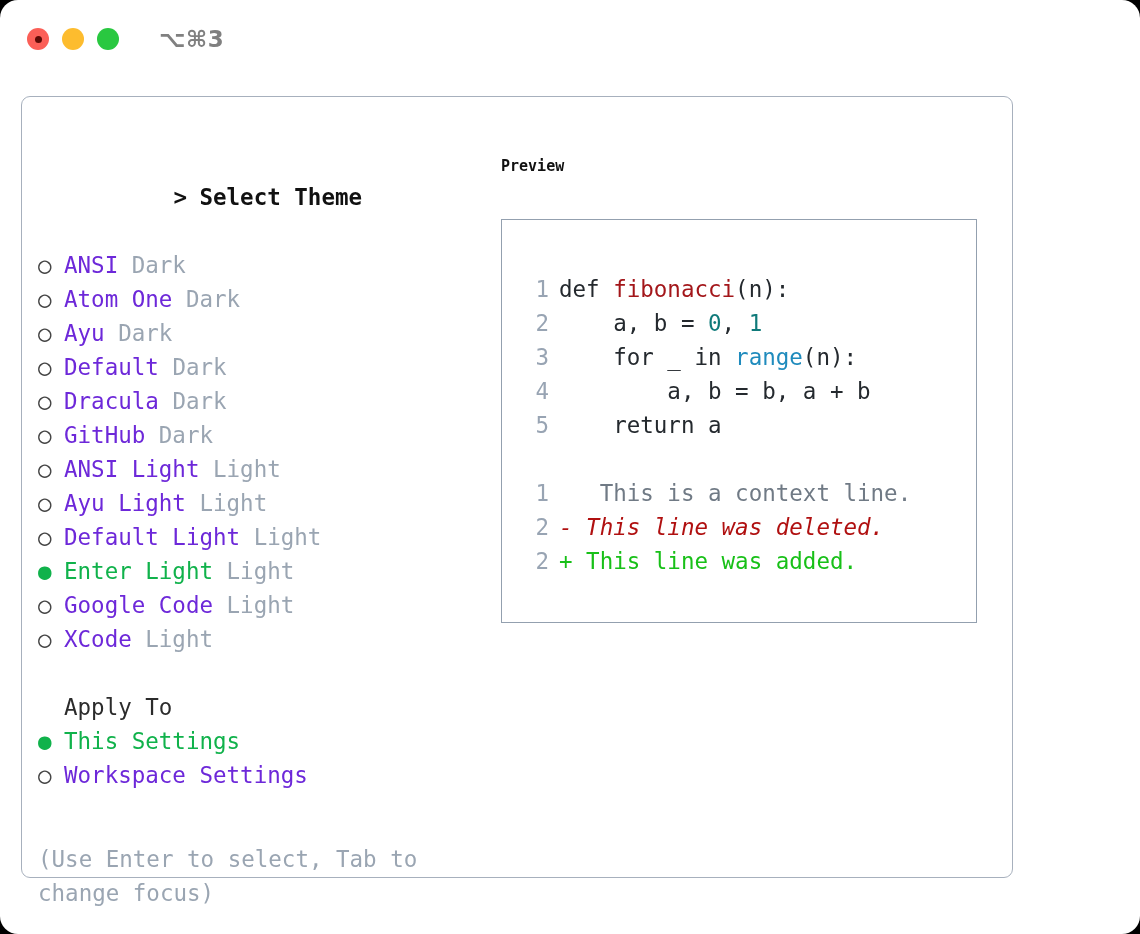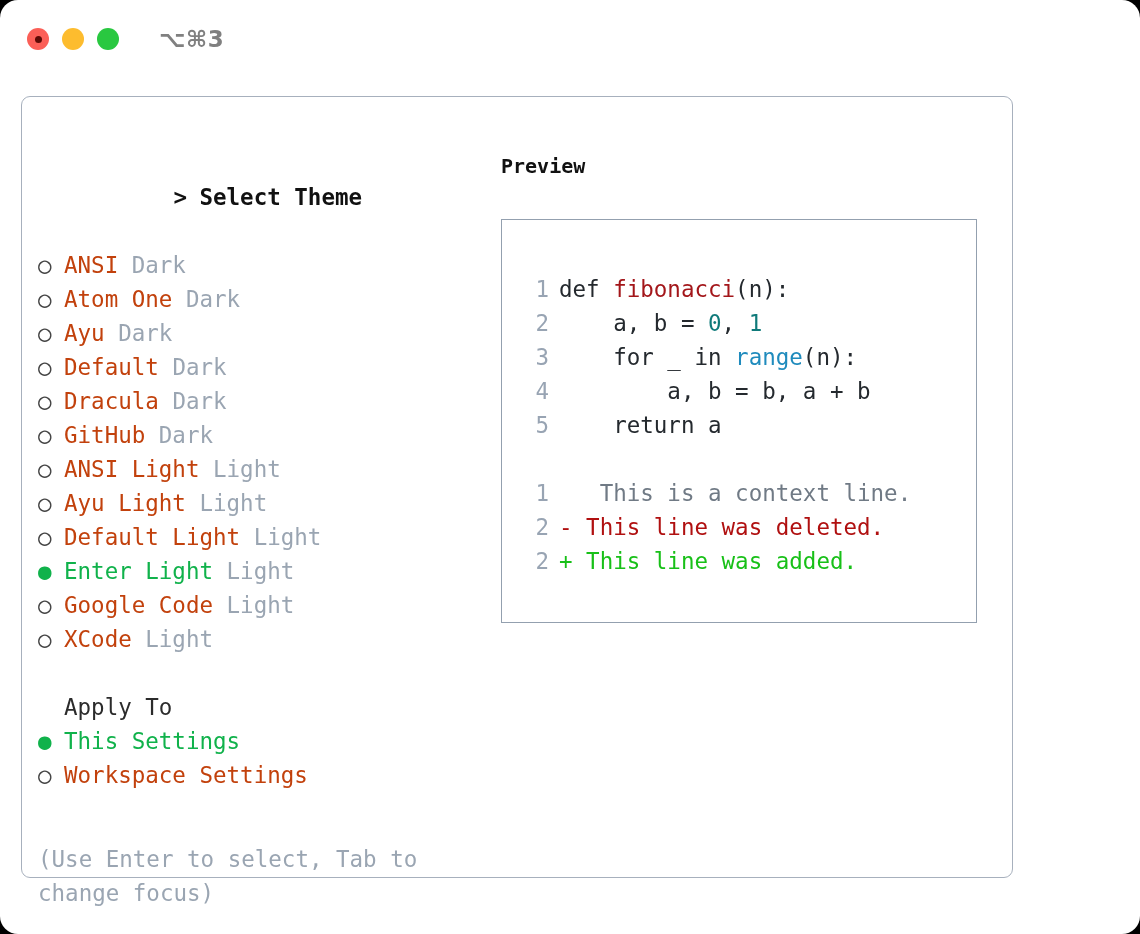--- a/index.html
+++ b/index.html
@@ -111,21 +111,21 @@
   }
   .marker {
     display: inline-block;
     width: 26px;
     flex: 0 0 26px;
     font-size: 22.5px;
   }
   .marker-empty { color: #444; }
   .marker-filled { color: #10b24b; }
   .marker-blank { color: transparent; }
-  .opt-label { color: #c2410c; }
+  .opt-label { color: #6d28d9; }
   .opt-row.selected .opt-label { color: #10b24b; }
   .opt-suffix { color: #9aa5b2; }
 
   .section-gap { height: 34px; }
 
   .subheading {
     font-size: 22.5px;
     line-height: 34px;
     color: #2b2b2b;
     white-space: pre;
@@ -142,21 +142,21 @@
   }
 
   
   .right-col {
     position: absolute;
     left: 479px;
     top: 52px;
     width: 490px;
   }
   .preview-title {
-    font-size: 20px;
+    font-size: 15px;
     font-weight: 700;
     color: #111111;
     line-height: 34px;
   }
   .preview-box {
     margin-top: 36px;
     width: 476px;
     height: 404px;
     border: 1px solid #93a0af;
     box-sizing: border-box;
@@ -178,21 +178,21 @@
     margin-right: 10px;
   }
   .tok-fn    { color: #a3161a; }
   .tok-num   { color: #0f7a7a; }
   .tok-builtin { color: #1f8bbd; }
   .tok-plain { color: #24292e; }
 
   .blank-line { height: 34px; }
 
   .diff-ctx { color: #707a85; }
-  .diff-del { color: #b01010; }
+  .diff-del { color: #b01010; font-style: italic; }
   .diff-add { color: #18c018; }
 </style>
 </head>
 <body>
 
 <div class="window">
 
   <div class="titlebar">
     <div class="lights">
       <span class="light light-red">

